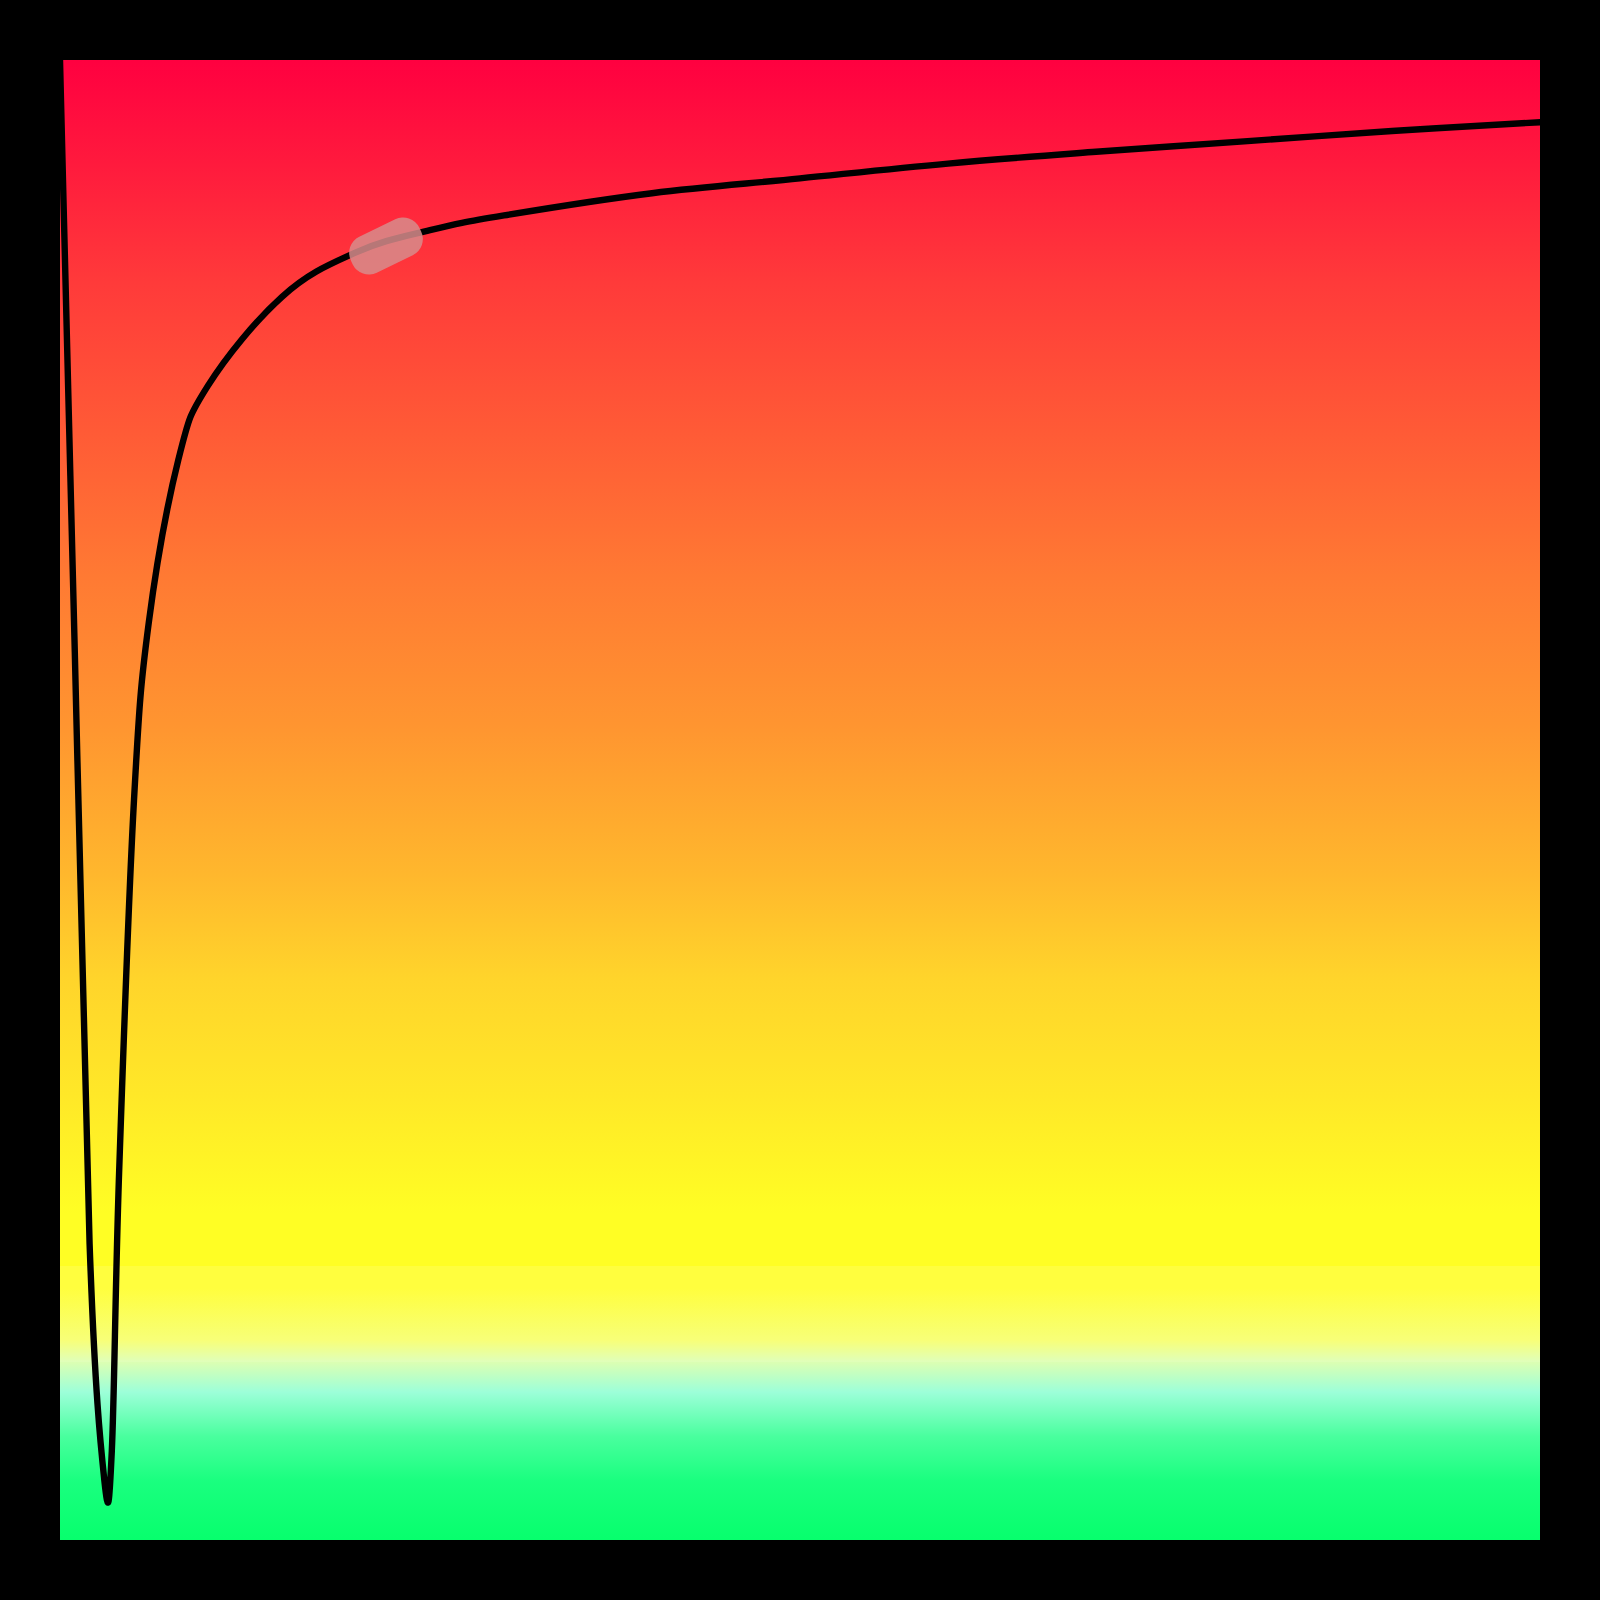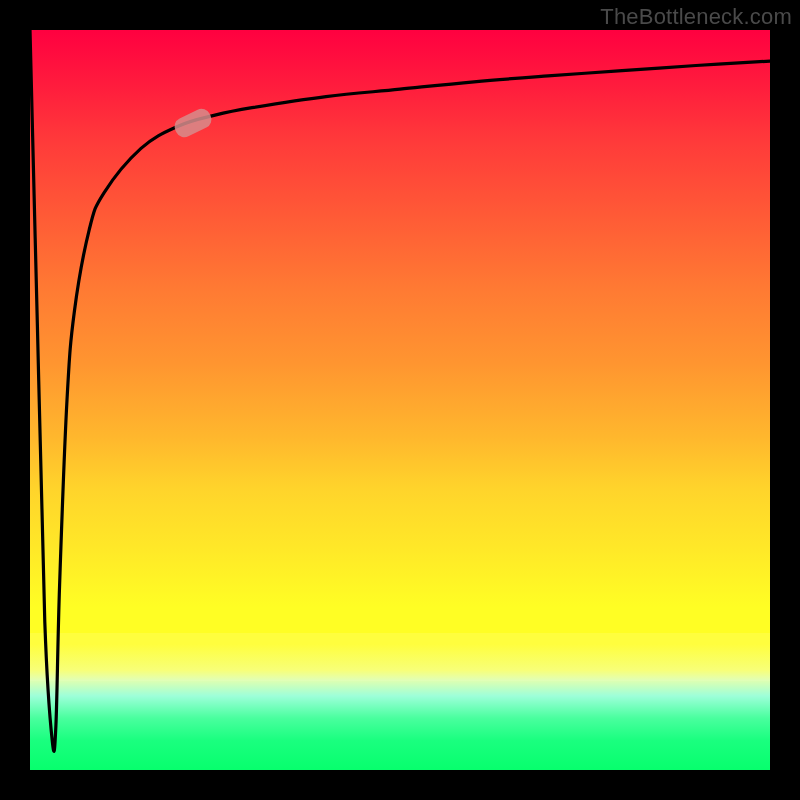--- a/index.html
+++ b/index.html
@@ -77,21 +77,20 @@
     border-radius: 9px;
     background: rgba(215,140,140,0.85);
     transform-origin: center center;
     pointer-events: none;
   }
 </style>
 </head>
 <body>
 
 <div class="chart-wrap">
-  <div class="attribution">TheBottleneck.com</div>
 
   <div class="plot-area">
     <div class="light-band"></div>
     <svg class="curve" viewBox="0 0 740 740" preserveAspectRatio="none">
       <path id="curve-path" fill="none" stroke="#000" stroke-width="3.2" stroke-linecap="round" stroke-linejoin="round" d="M 0.0 0.0 C 1.3 53.3, 4.7 189.4, 7.4 296.0 C 10.1 402.6, 12.1 517.4, 14.8 592.0 C 17.5 666.6, 20.2 691.8, 22.2 710.4 C 24.2 729.0, 24.6 723.6, 25.9 695.6 C 27.2 667.6, 27.6 613.6, 29.6 555.0 C 31.6 496.4, 34.3 419.3, 37.0 370.0 C 39.7 320.7, 40.4 311.8, 44.4 281.2 C 48.4 250.6, 53.9 221.1, 59.2 199.8 C 64.5 178.5, 64.7 177.5, 74.0 162.8 C 83.3 148.1, 97.7 130.4, 111.0 118.4 C 124.3 106.4, 134.7 102.2, 148.0 96.2 C 161.3 90.2, 171.7 88.4, 185.0 85.1 C 198.3 81.8, 202.0 81.0, 222.0 77.7 C 242.0 74.4, 269.4 69.9, 296.0 66.6 C 322.6 63.3, 343.4 61.9, 370.0 59.2 C 396.6 56.5, 417.4 54.2, 444.0 51.8 C 470.6 49.4, 491.4 47.9, 518.0 45.9 C 544.6 43.9, 565.4 42.6, 592.0 40.7 C 618.6 38.8, 639.4 37.3, 666.0 35.5 C 692.6 33.8, 726.7 31.9, 740.0 31.1"></path>
     </svg>
     <div id="marker" class="marker" style="left: 143.8px; top: 82.5px; transform: rotate(-26deg);"></div>
   </div>
 </div>
 

